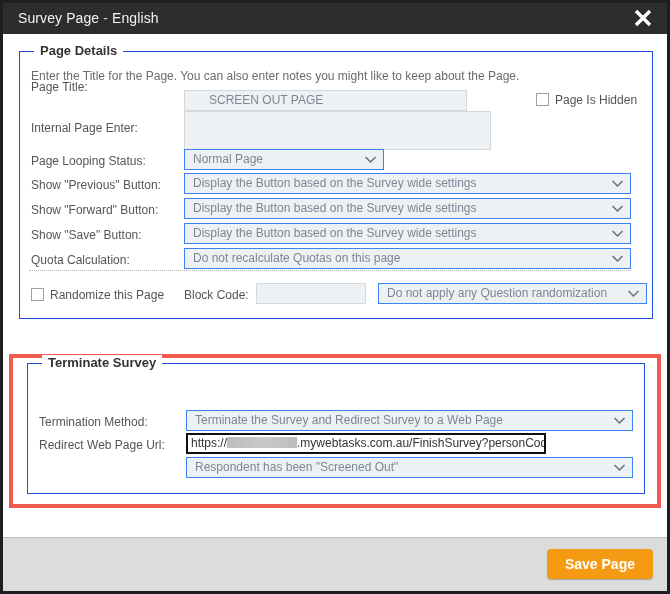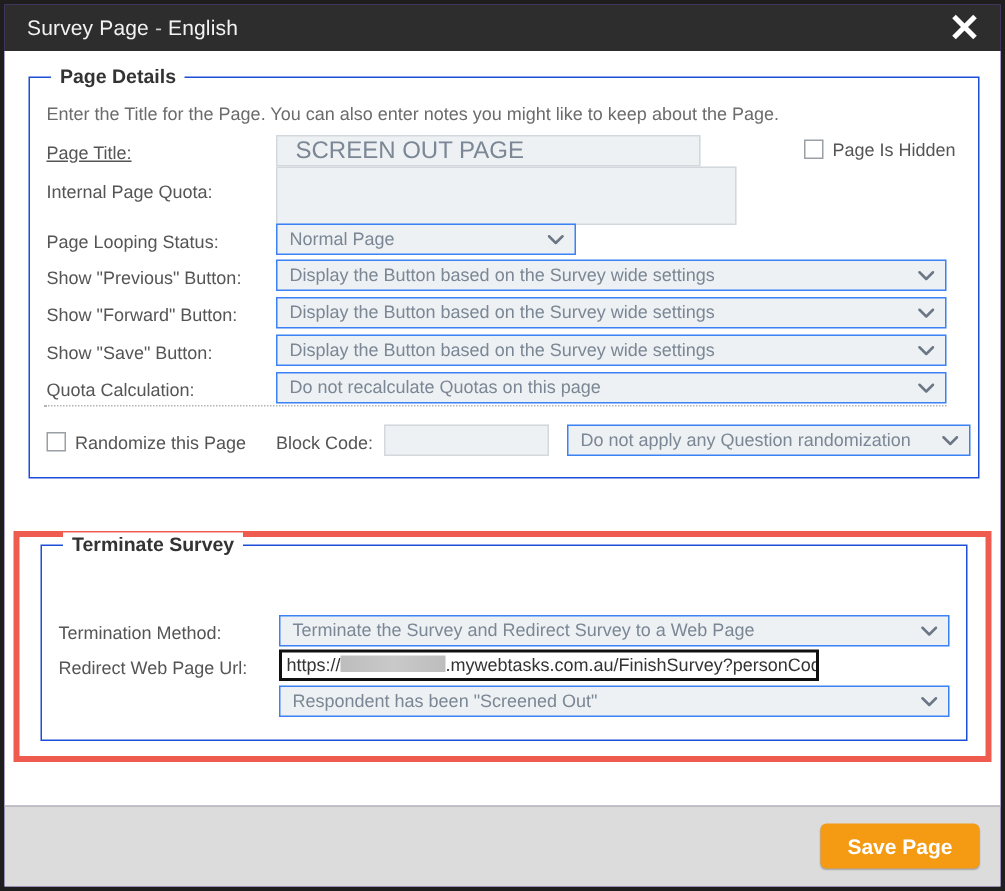--- a/index.html
+++ b/index.html
@@ -17,21 +17,21 @@
   }
 
   
   .window {
     position: absolute;
     left: 0; top: 0;
     width: 670px;
     height: 594px;
     box-sizing: border-box;
     border: 3px solid #1e1e1e;
-    background: #8b5cf6;
+    background: #e5e5e5;
   }
 
   
   .titlebar {
     position: absolute;
     left: 0; top: 0;
     width: 664px;
     height: 31px;
     background: #2d2d2d;
     color: #ffffff;
@@ -131,23 +131,23 @@
     font-size: 12px;
     white-space: nowrap;
   }
 
   .field {
     position: absolute;
     box-sizing: border-box;
     background: #eef1f4;
     border: 1px solid #d3d8dd;
     color: #7b8794;
-    font-size: 16px;
+    font-size: 12px;
     font-family: "Liberation Sans", sans-serif;
-    padding: 0 12px;
+    padding: 0 24px;
     line-height: 19px;
     height: 21px;
     white-space: nowrap;
     overflow: hidden;
   }
   .field.textarea {
     height: 39px;
     line-height: 16px;
     padding-top: 3px;
   }
@@ -272,27 +272,27 @@
   </div>
 
   <div class="content">
 
     <div class="panel" id="page-details-panel">
       <div class="panel-legend">Page Details</div>
     </div>
 
     <div class="panel-desc" style="left:28px; top:35px; width:600px;">Enter the Title for the Page. You can also enter notes you might like to keep about the Page.</div>
 
-    <div class="row-label" style="left:28px; top:61px;text-decoration:underline;">Page Title:</div>
+    <div class="row-label" style="left:28px; top:46px;">Page Title:</div>
     <div class="field" style="left:181px; top:56px; width:283px;">SCREEN OUT PAGE</div>
 
     <div class="checkbox" style="left:533px; top:59px;"></div>
     <div class="check-label" style="left:552px; top:59px;">Page Is Hidden</div>
 
-    <div class="row-label" style="left:28px; top:87px;">Internal Page Quota:</div>
+    <div class="row-label" style="left:28px; top:87px;">Internal Page Enter:</div>
     <div class="field textarea" style="left:181px; top:77px; width:307px;"></div>
 
     <div class="row-label" style="left:28px; top:120px;">Page Looping Status:</div>
     <div class="select" style="left:181px; top:115px; width:200px;">
       <span>Normal Page</span>
       <span class="caret">
         <svg width="11" height="8" viewBox="0 0 11 8">
             <path d="M1 1.5 L5.5 6 L10 1.5" stroke="#6b7785" stroke-width="1.7" fill="none" stroke-linecap="round" stroke-linejoin="round"></path>
           </svg>
       </span>

